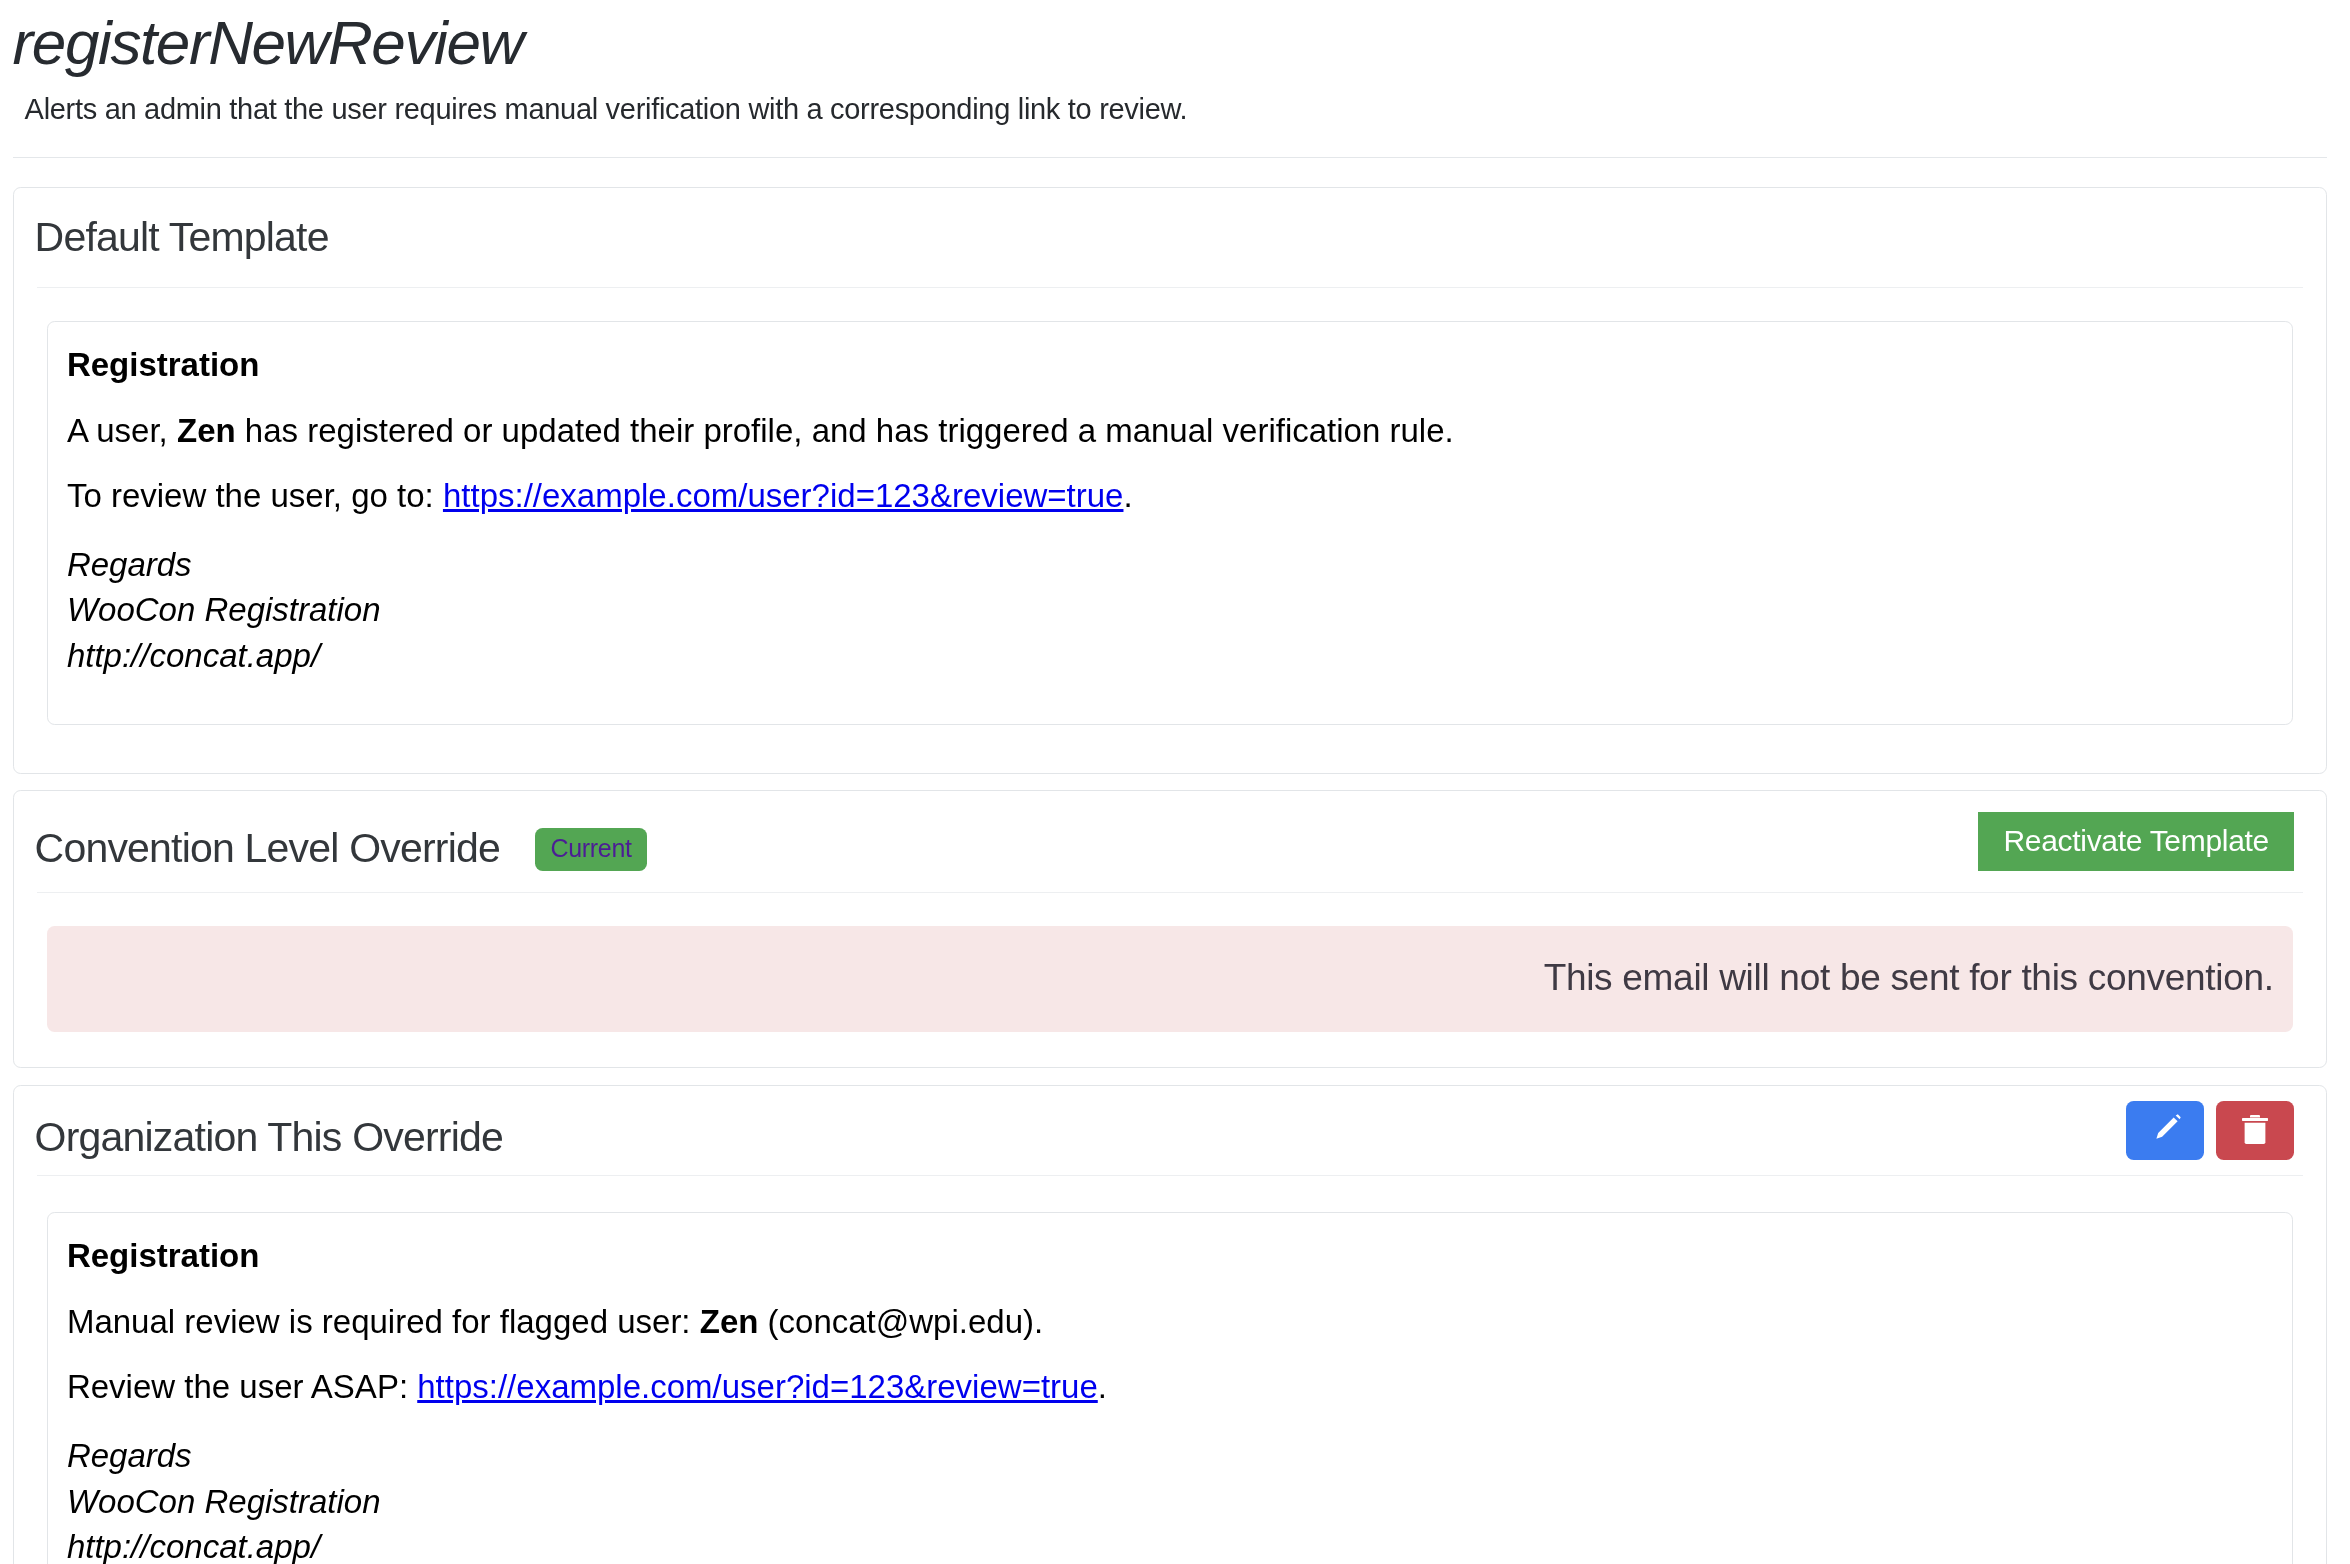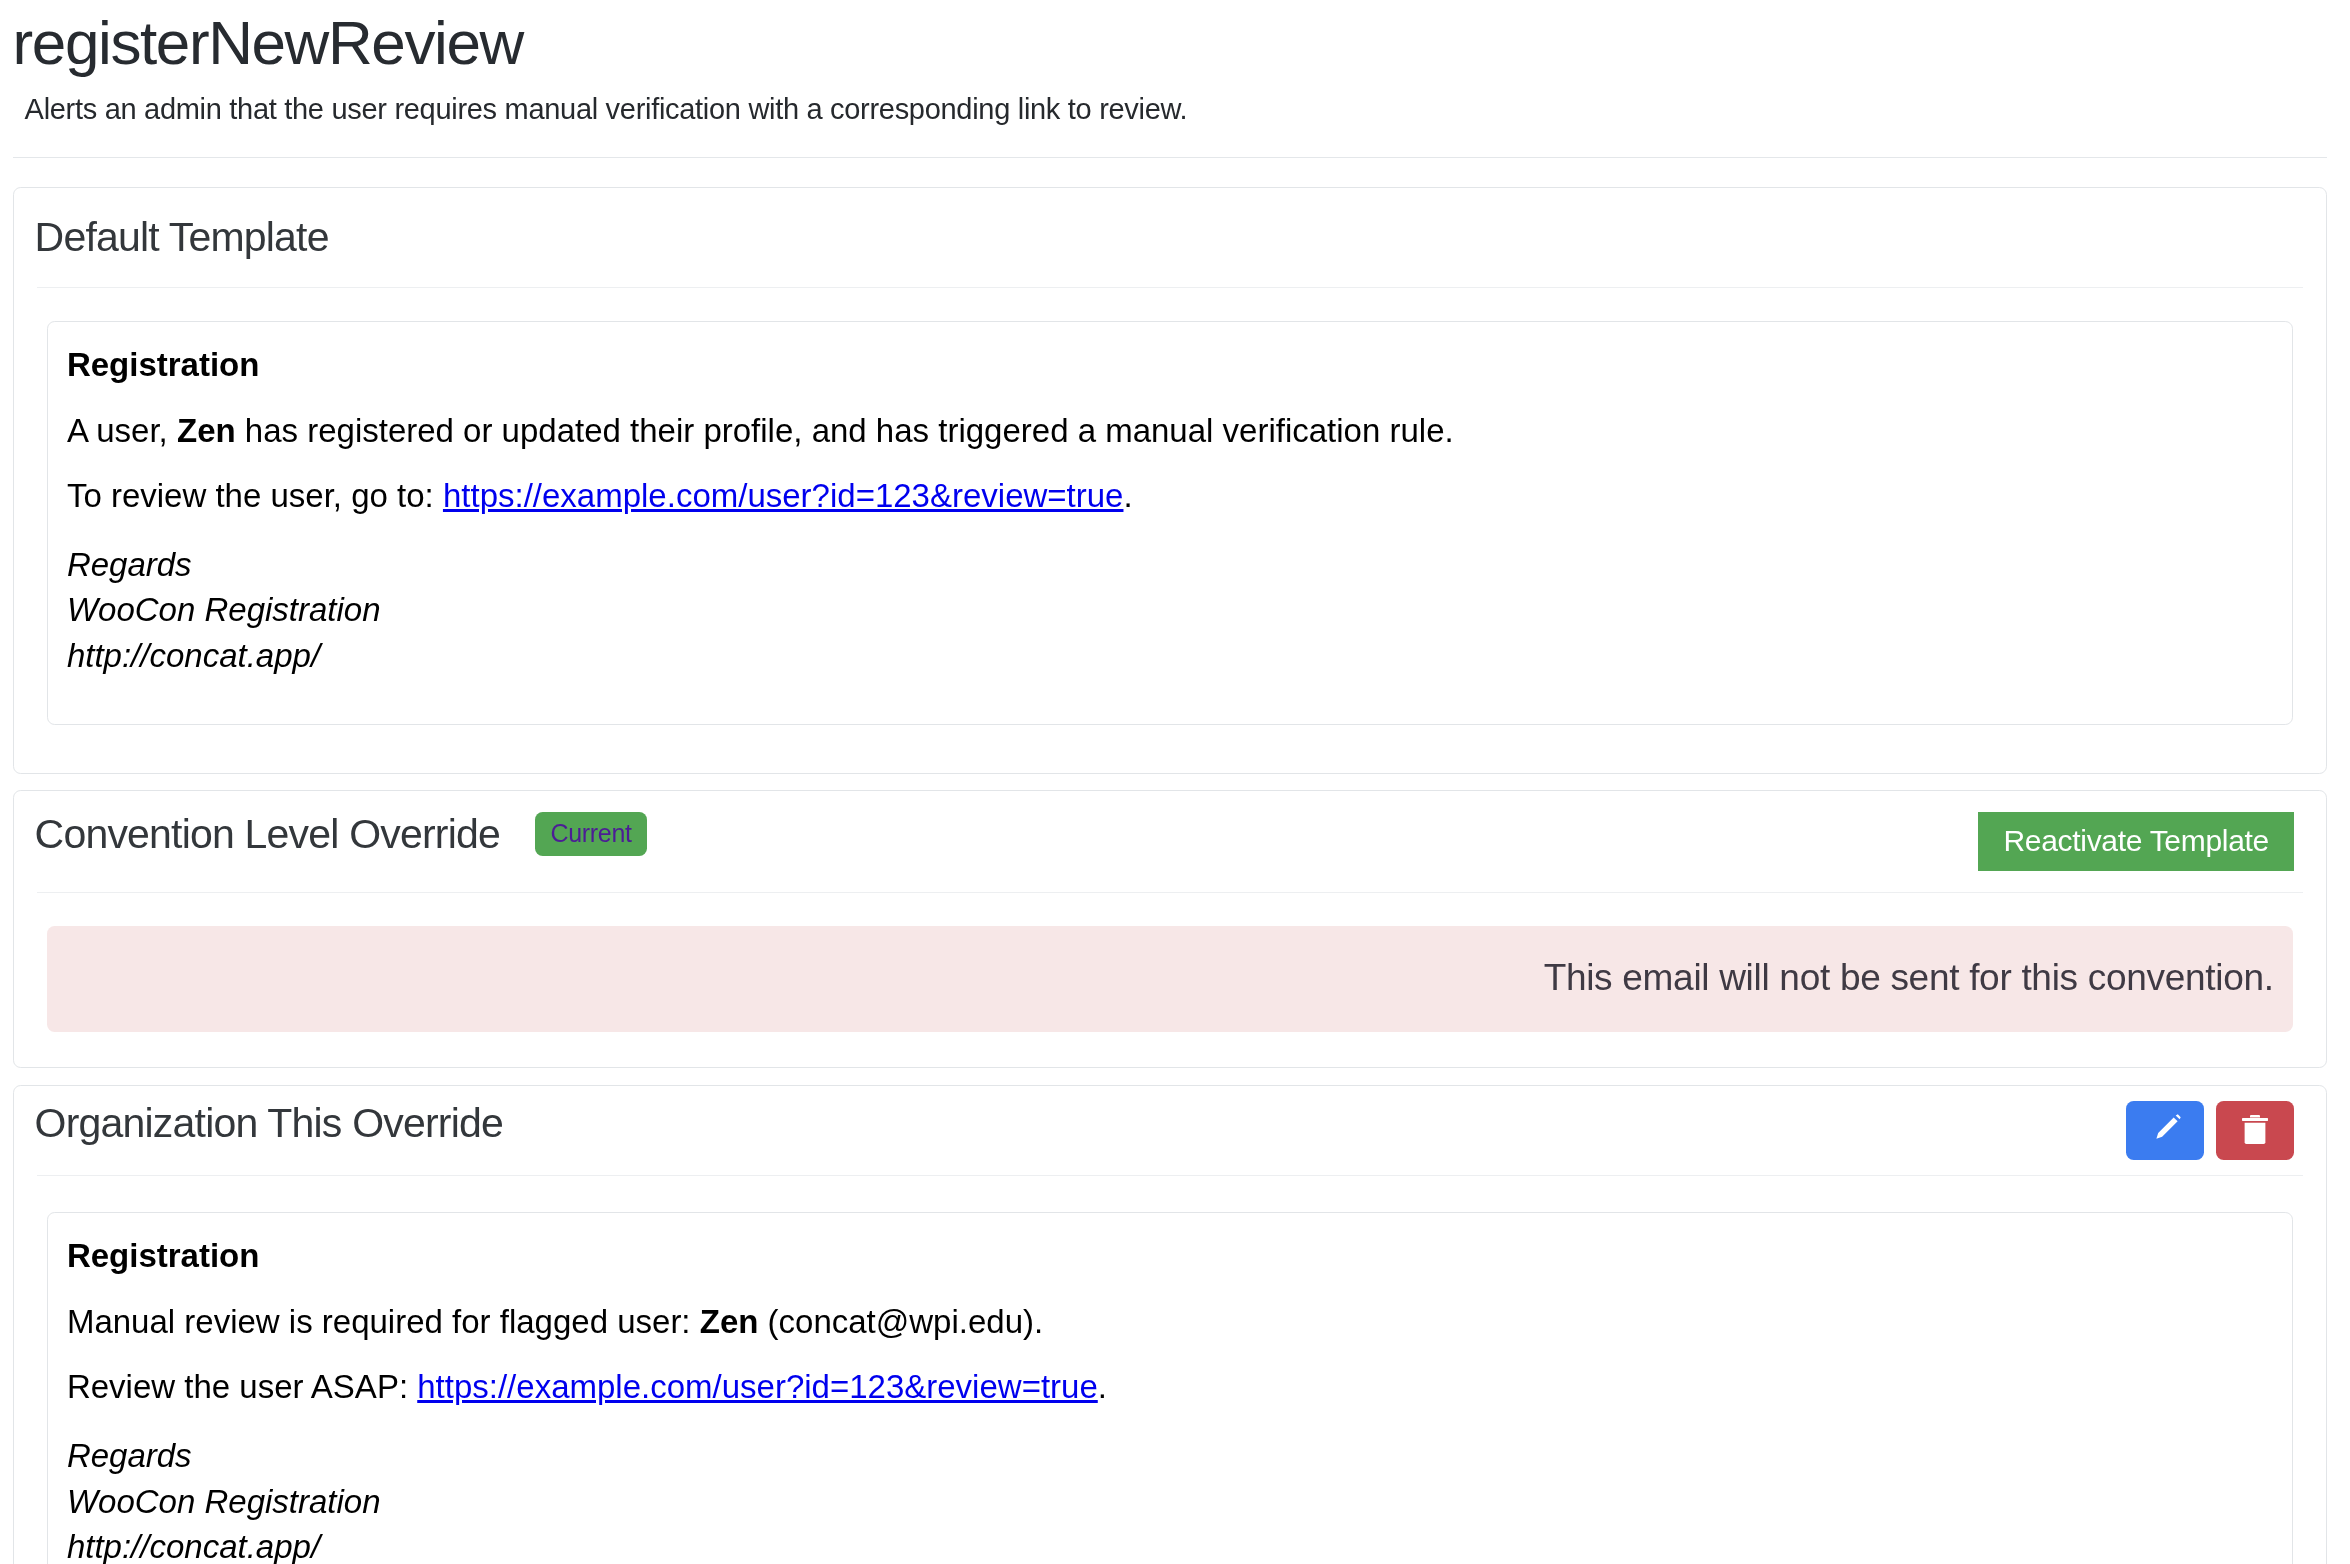--- a/index.html
+++ b/index.html
@@ -6,36 +6,36 @@
   html, body { margin: 0; padding: 0; background: #ffffff; }
   body {
     width: 2350px; height: 1564px; overflow: hidden;
     font-family: "Liberation Sans", sans-serif;
     color: #2c3034;
   }
   .container { padding: 7.7px 23px 0 12.6px; }
 
   .page-title {
     font-size: 62px; font-weight: 500; letter-spacing: -1.4px;
-    color: #272b30; margin: 3.9px 0 19.3px 0; line-height: 1.0;
+    color: #272b30; margin: 3.9px 0 19.3px 0; line-height: 1.0; font-style: italic;
   }
   .page-desc {
     font-size: 29px; letter-spacing: -0.3px;
     color: #26292d; margin: 0 0 31px 12px;
   }
   .page-rule {
     border: 0; border-top: 1px solid #e4e7ea; margin: 0 0 29px 0;
   }
 
   .card {
     border: 1px solid #e2e5e8; border-radius: 7.7px;
     background: #fff; margin-bottom: 16.4px;
   }
   .card-header {
-    display: flex; align-items: flex-start;
+    display: flex; align-items: flex-end;
     padding: 27px 32px 27px 21px;
   }
   .card-header.slim { padding: 21px 32px 21px 21px; }
   .card-header.slimmer { padding: 15.4px 32px 15.4px 21px; }
   .card-title {
     font-size: 41px; font-weight: 500; letter-spacing: -0.8px;
     color: #33373b; line-height: 1.1;
   }
   .header-spacer { flex: 1; }
   .card-divider { border-top: 1px solid #edeff1; margin: 0 23px; }

